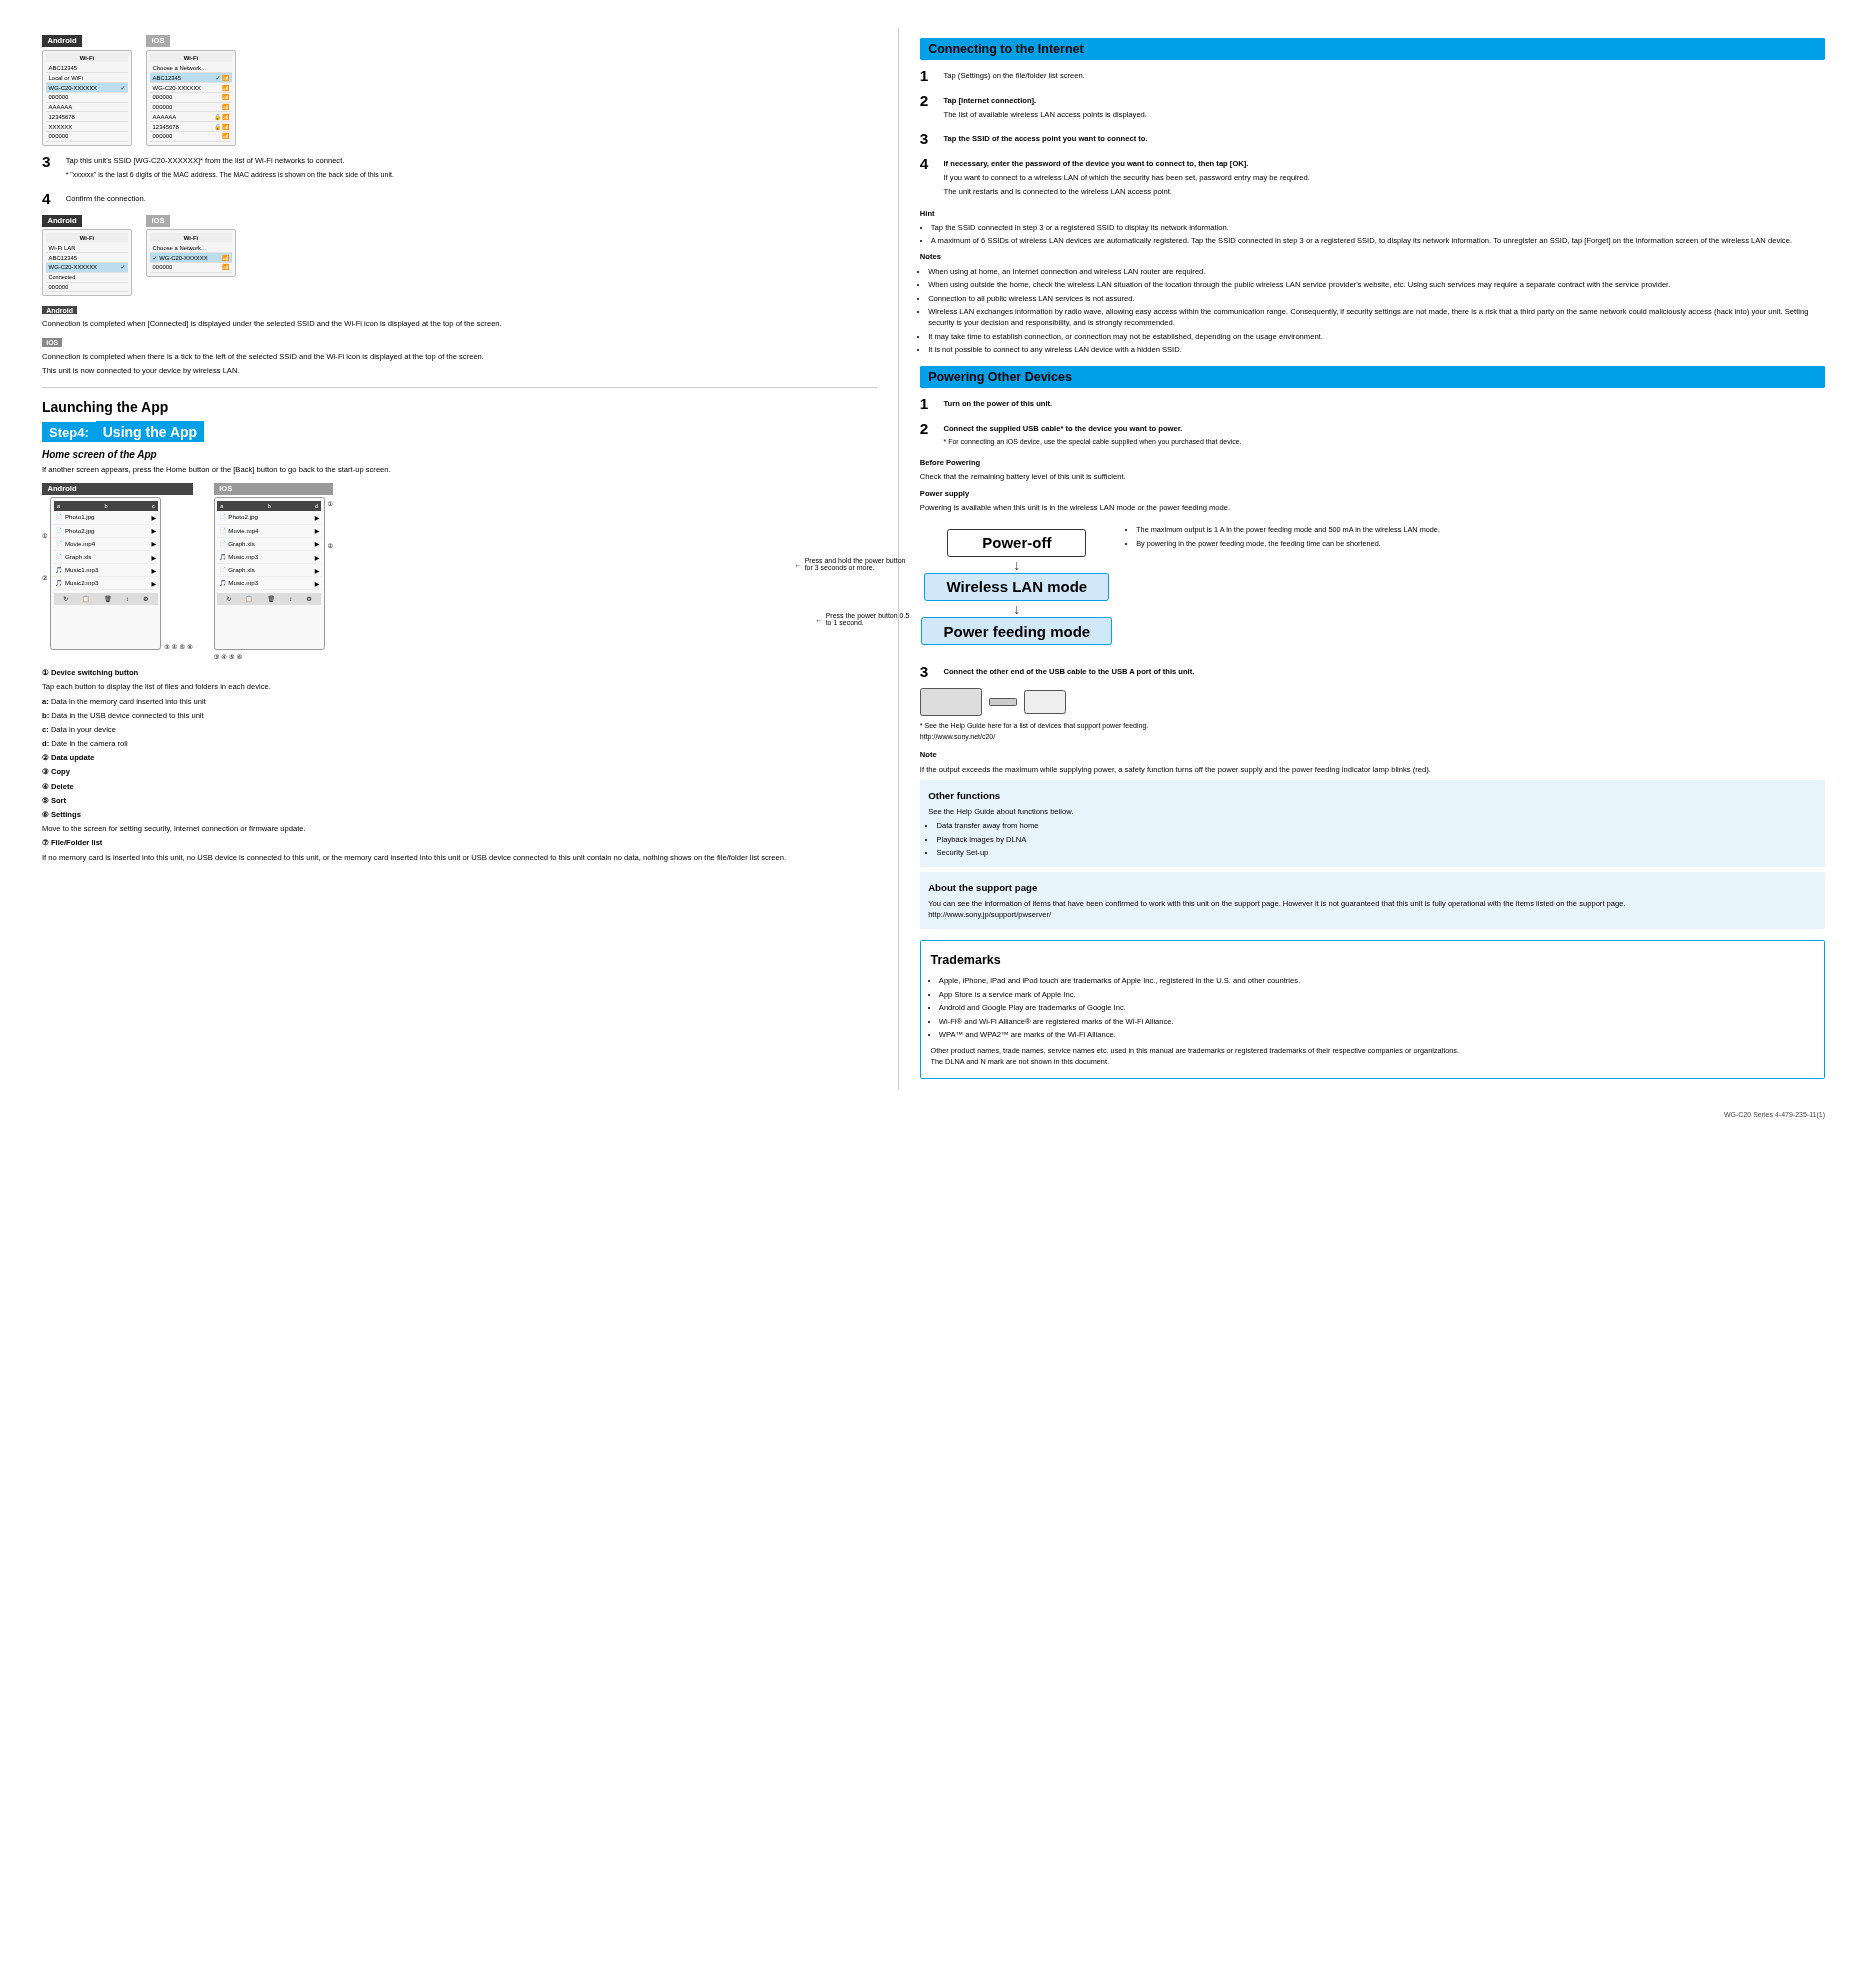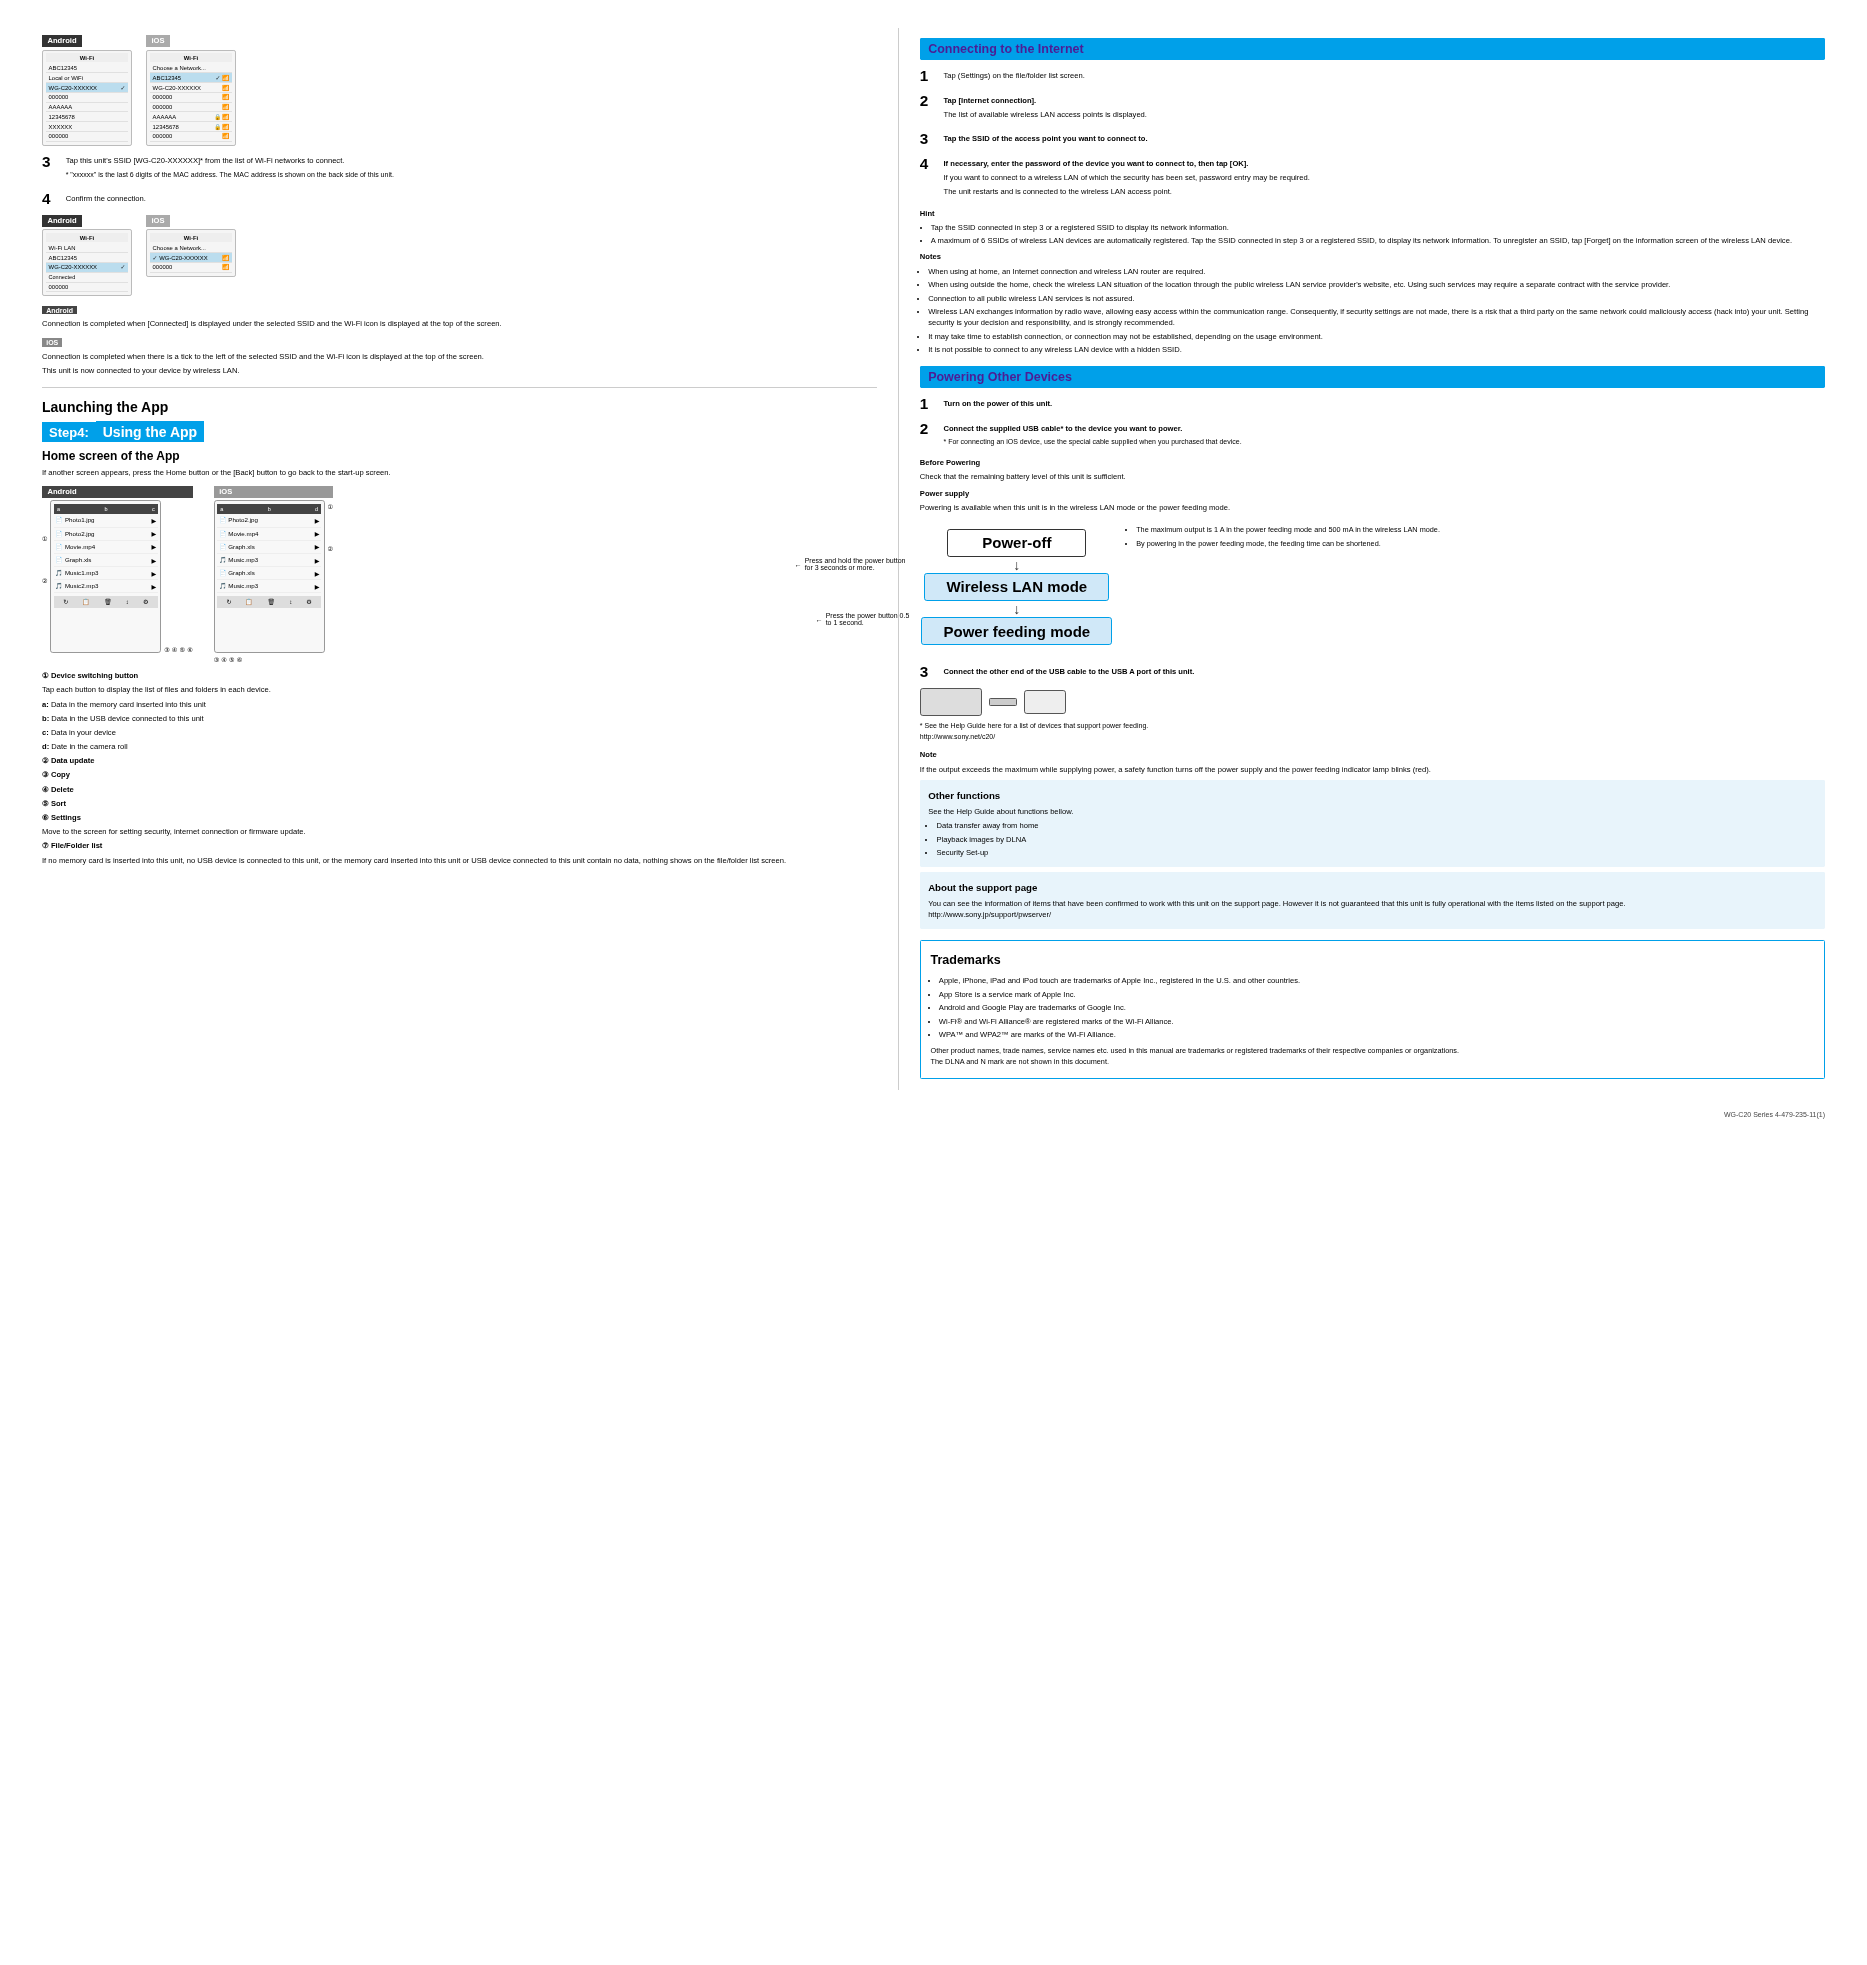--- a/index.html
+++ b/index.html
@@ -21,21 +21,21 @@
       width: 48%;
       padding-right: 21px;
     }
     .col-right {
       width: 52%;
       padding-left: 14px;
       border-left: 0.7px solid #ccc;
     }
     h2.section-header {
       background: #00a0e9;
-      color: #4c1d95;
+      color: #000000;
       font-size: 12.5px;
       font-weight: bold;
       padding: 4.2px 8.3px;
       margin: 9.7px 0 5.5px 0;
       border-radius: 1.4px;
     }
     .step-num {
       font-size: 15.3px;
       font-weight: bold;
       margin-right: 4.2px;
@@ -87,22 +87,23 @@
       display: inline-block;
       background: #888;
       color: #fff;
       font-size: 7px;
       font-weight: bold;
       padding: 0.7px 4.2px;
       margin: 2.8px 0 1.4px 0;
     }
     .section-sub-header {
       font-weight: bold;
-      font-size: 12px;
+      font-size: 10px;
       margin: 7px 0 2.8px 0;
+      font-style: italic;
     }
     .launching-header {
       font-size: 14px;
       font-weight: bold;
       margin: 11px 0 4.2px 0;
     }
     .step4-label {
       background: #00a0e9;
       color: #fff;
       font-size: 13px;

